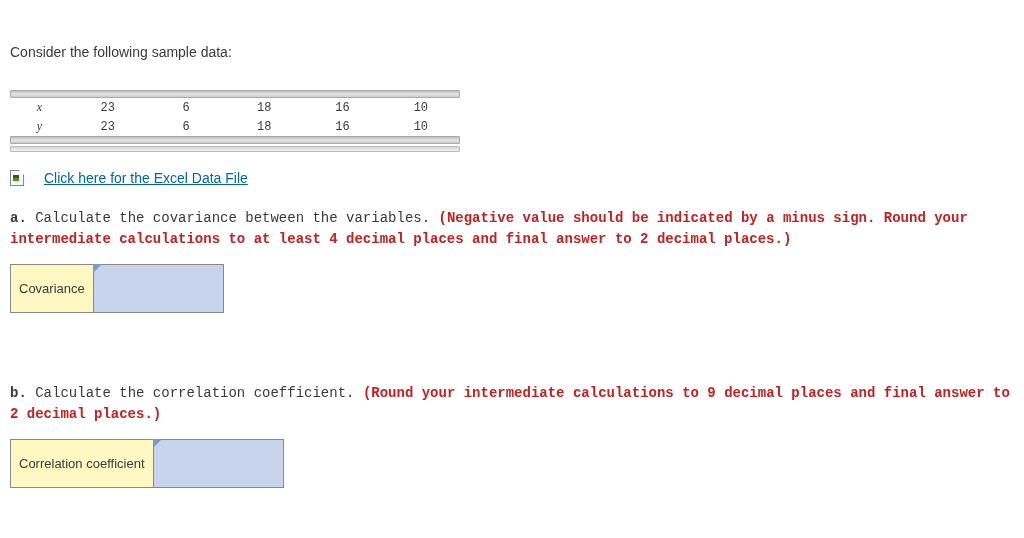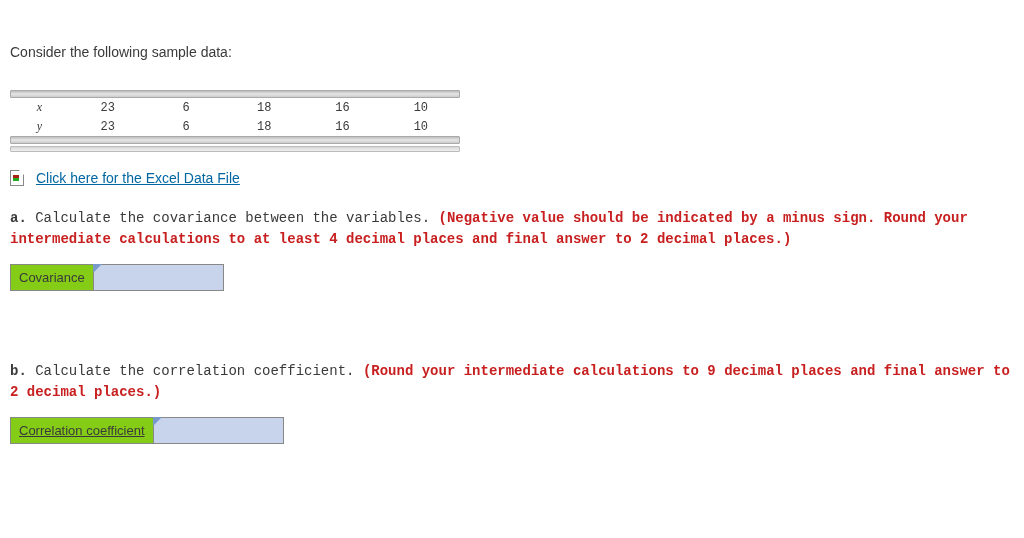--- a/index.html
+++ b/index.html
@@ -46,21 +46,21 @@
       text-align: center;
       font-style: italic;
       width: 60px;
       font-family: "Times New Roman", serif;
     }
     .excel-link-row {
       margin-top: 18px;
       margin-bottom: 22px;
       display: flex;
       align-items: center;
-      gap: 12px;
+      gap: 20px;
     }
     .excel-icon {
       width: 14px;
       height: 16px;
       display: inline-block;
       background: #fff;
       border: 1px solid #888;
       position: relative;
     }
     .excel-icon::before {
@@ -98,30 +98,29 @@
     .q-hint {
       color: #c82020;
       font-weight: bold;
     }
     .answer-row {
       margin-top: 6px;
       margin-bottom: 70px;
     }
     .answer-row.last {
       margin-bottom: 16px;
-      text-decoration: underline;
     }
     .answer-table {
       border-collapse: collapse;
     }
     .answer-table td {
       border: 1px solid #888;
-      padding: 5px 8px;
+      padding: 16px 8px;
       font-size: 13px;
-      background: #84cc16;
+      background: #fef9c3;
     }
     .answer-table td.input-cell {
       background: #c7d4ec;
       width: 130px;
       padding: 0;
       position: relative;
     }
     .answer-input {
       width: 100%;
       height: 22px;

